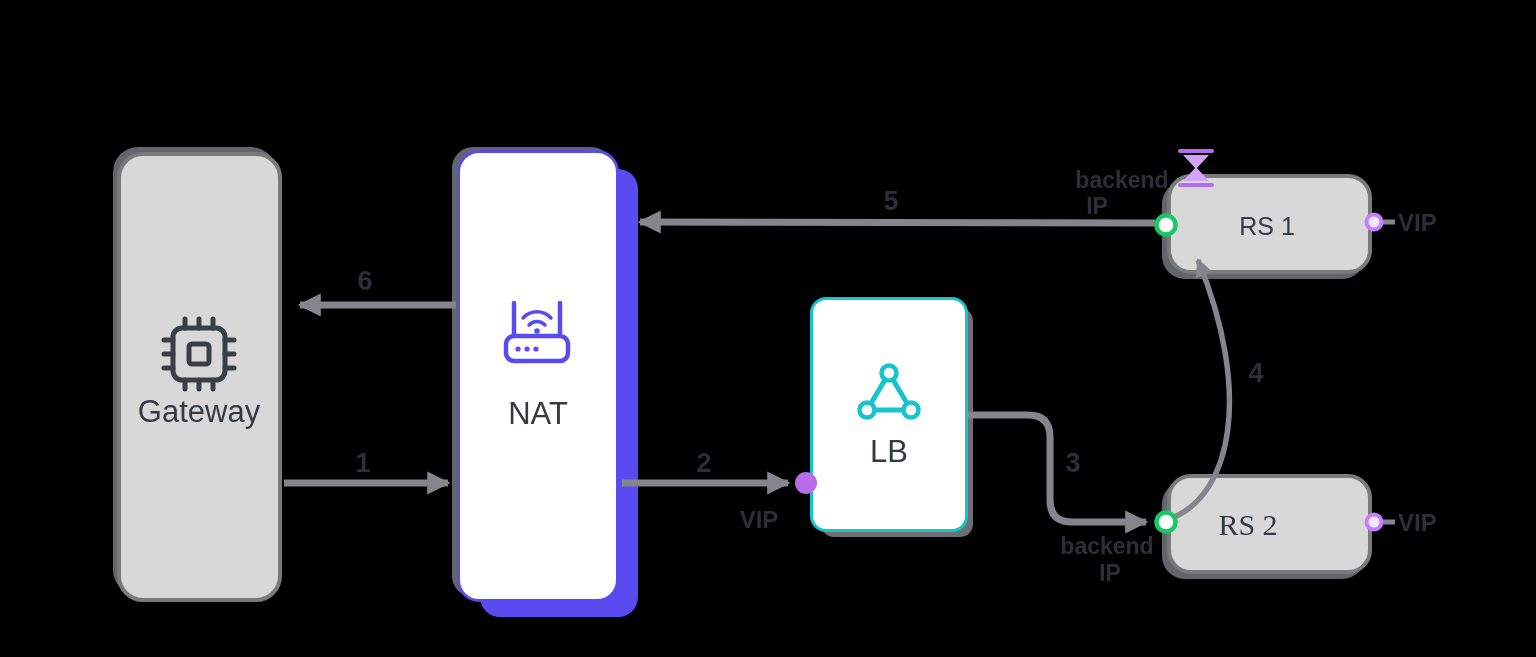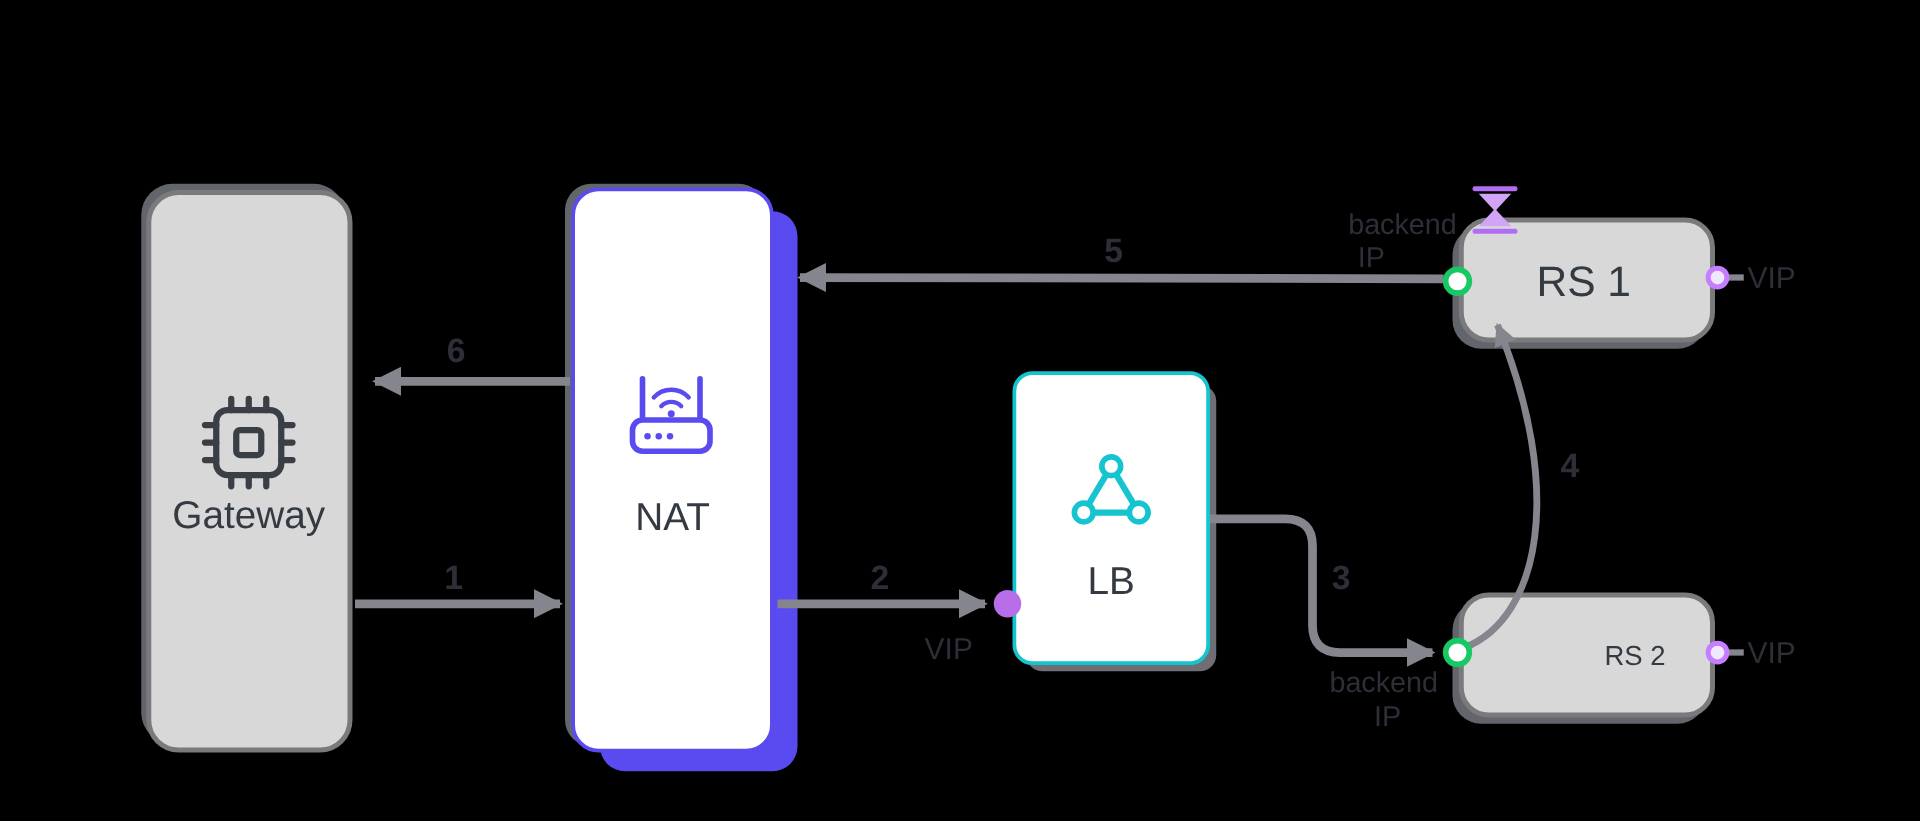--- a/index.html
+++ b/index.html
@@ -15,33 +15,33 @@
           border:3px solid #14c4cf;border-radius:16px;box-shadow:8px 8px 0 -3px #6e6e74;}
   #rs1-box{left:1167px;top:174px;width:205px;height:100px;background:#d8d8d8;
            border:4px solid #7a7a7a;border-radius:24px;box-shadow:-6px 6px 0 -1px #62656b;}
   #rs2-box{left:1167px;top:474px;width:205px;height:100px;background:#d8d8d8;
            border:4px solid #7a7a7a;border-radius:24px;box-shadow:-6px 6px 0 -1px #62656b;}
 
   .lbl{position:absolute;color:#343a42;transform:translate(-50%,-50%);
        white-space:nowrap;z-index:3;}
   #client-label{left:199px;top:412px;font-size:31px;}
   #nat-label{left:538px;top:414px;font-size:31px;text-align:left;line-height:38px;}
-  #lb-label{left:889px;top:452px;font-size:31px;margin-top:13px;}
-  #rs1-label{left:1267px;top:226px;font-size:34px;}
-  #rs2-label{left:1308px;top:525px;font-size:22px;}
+  #lb-label{left:889px;top:452px;font-size:31px;}
+  #rs1-label{left:1267px;top:226px;font-size:25px;}
+  #rs2-label{left:1248px;top:525px;font-size:30px;font-family:Liberation Serif, serif;}
 
   .step{color:#2e2e38;font-weight:700;font-size:27px;}
   #step-1{left:363px;top:463px;}
   #step-2{left:704px;top:463px;}
   #step-3{left:1073px;top:463px;}
   #step-4{left:1256px;top:373px;}
   #step-5{left:891px;top:201px;}
   #step-6{left:365px;top:281px;}
 
-  .port-label{color:#2e2e38;font-weight:400;font-size:24px;}
+  .port-label{color:#2e2e38;font-weight:700;font-size:24px;}
   #lb-vip-label{left:759px;top:520px;}
   #rs1-in-l1{left:1122px;top:180px;font-size:23px;}
   #rs1-in-l2{left:1097px;top:206px;font-size:23px;}
   #rs2-in-l1{left:1107px;top:546px;font-size:23px;}
   #rs2-in-l2{left:1110px;top:573px;font-size:23px;}
   #rs1-out-label{left:1398px;top:223px;transform:translate(0,-50%);}
   #rs2-out-label{left:1398px;top:523px;transform:translate(0,-50%);}
 
   #overlay{position:absolute;left:0;top:0;width:1536px;height:657px;z-index:4;pointer-events:none;}
 </style>

